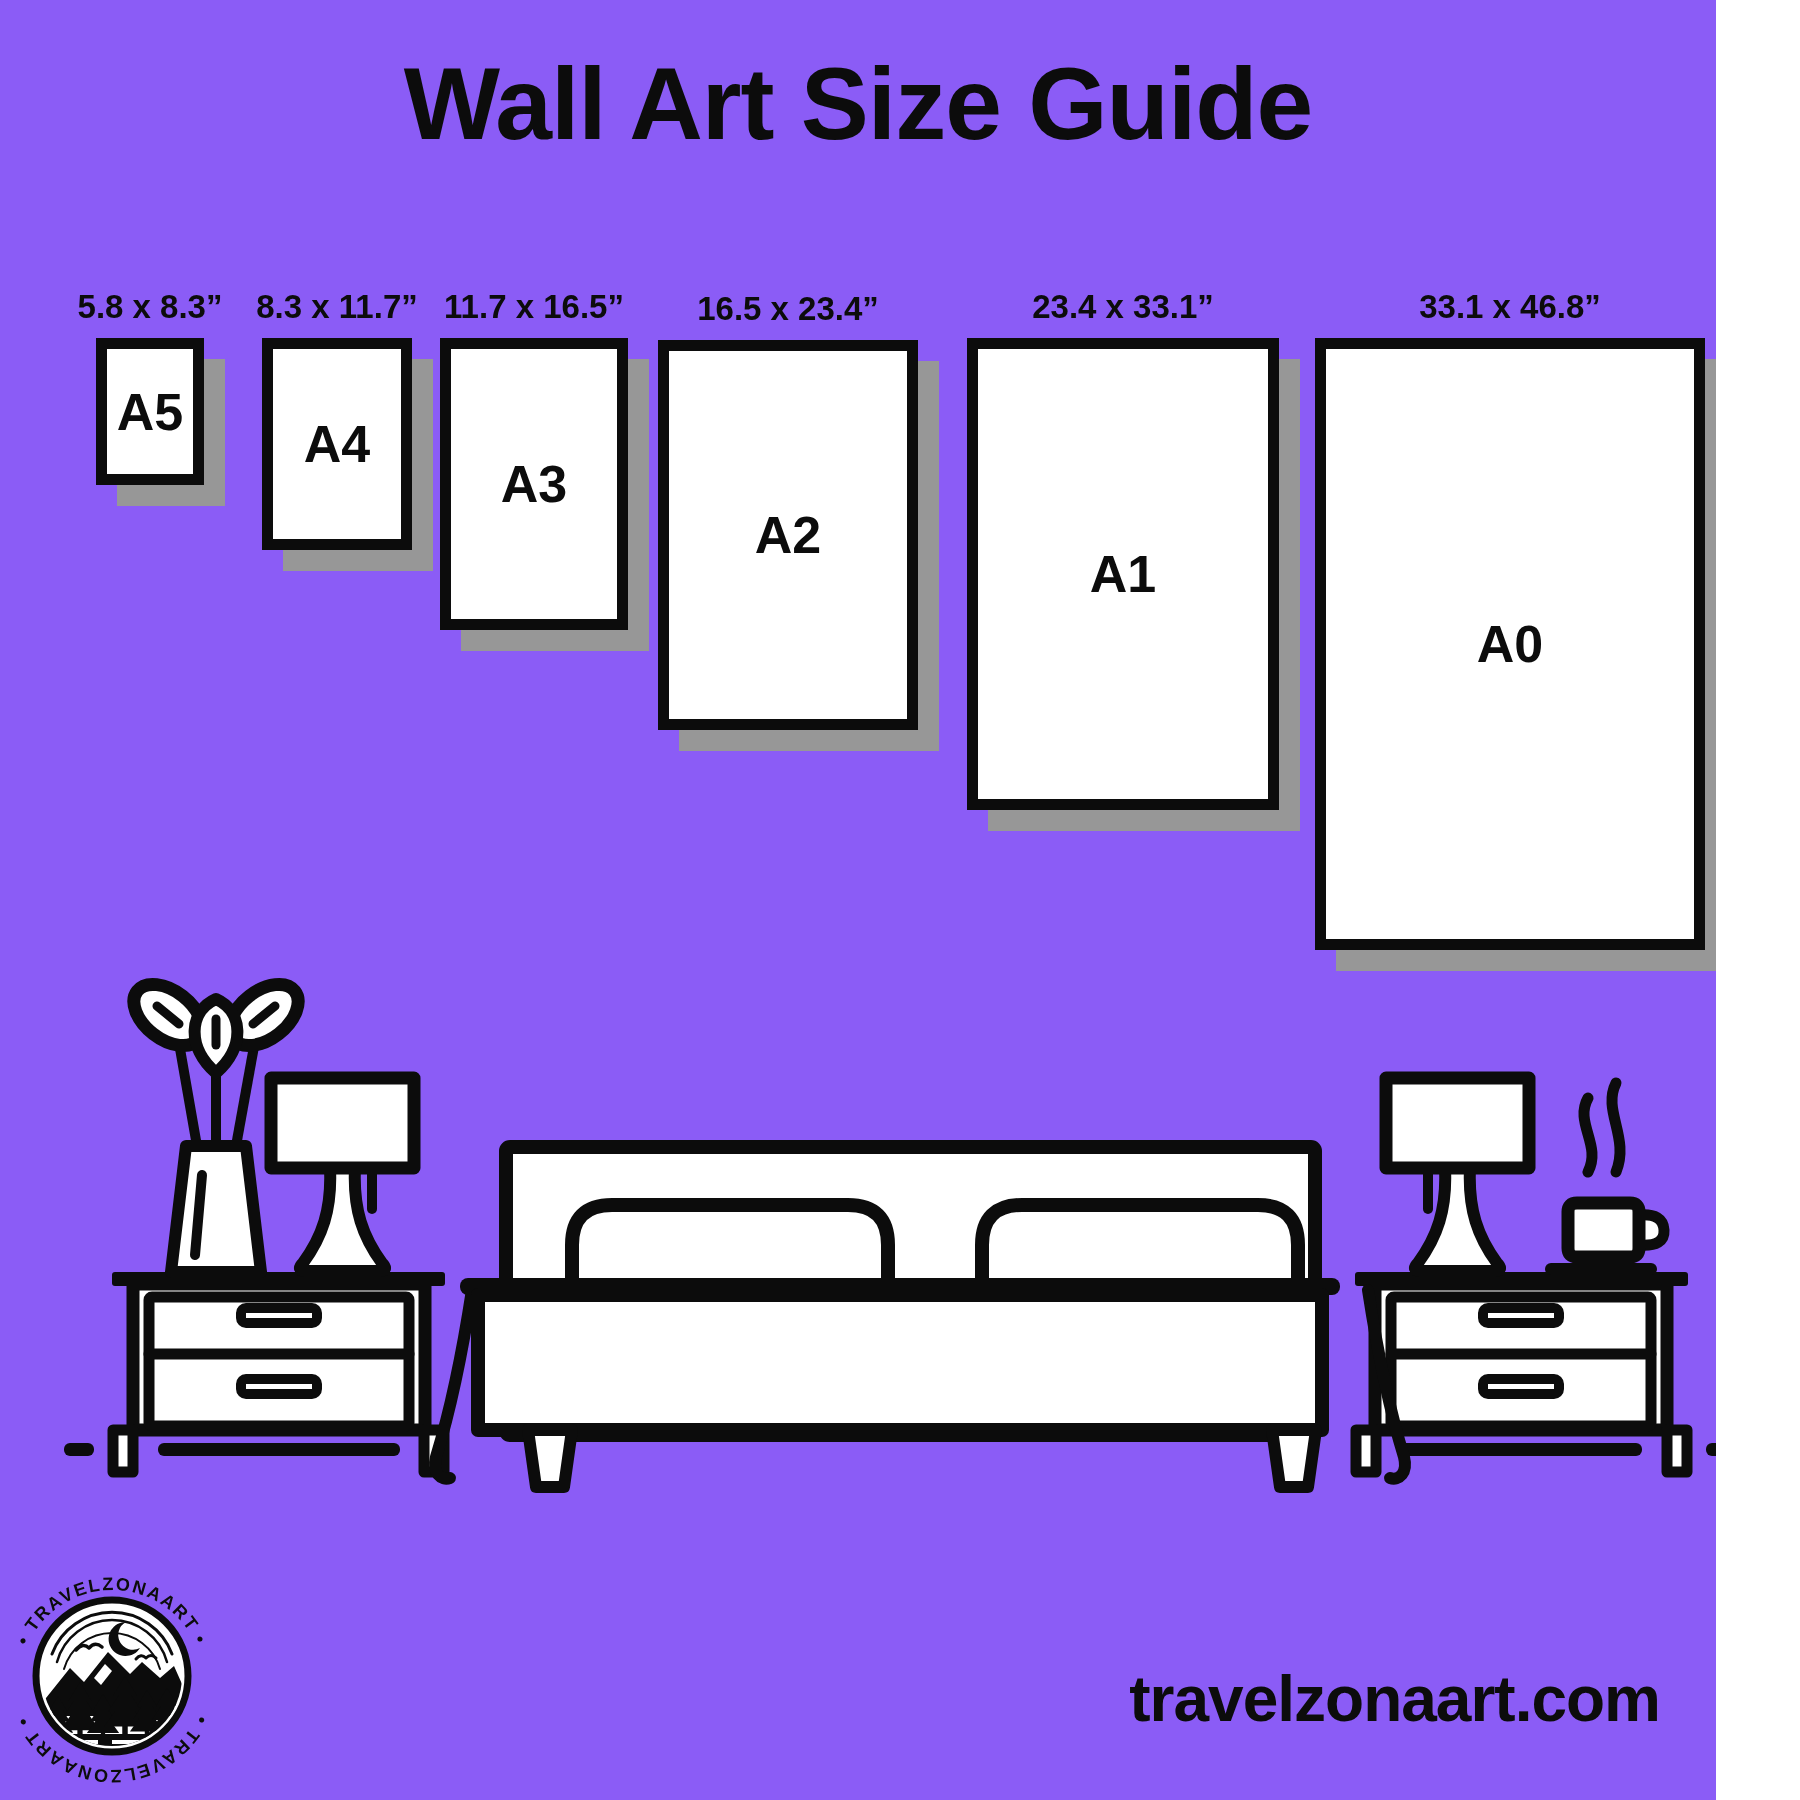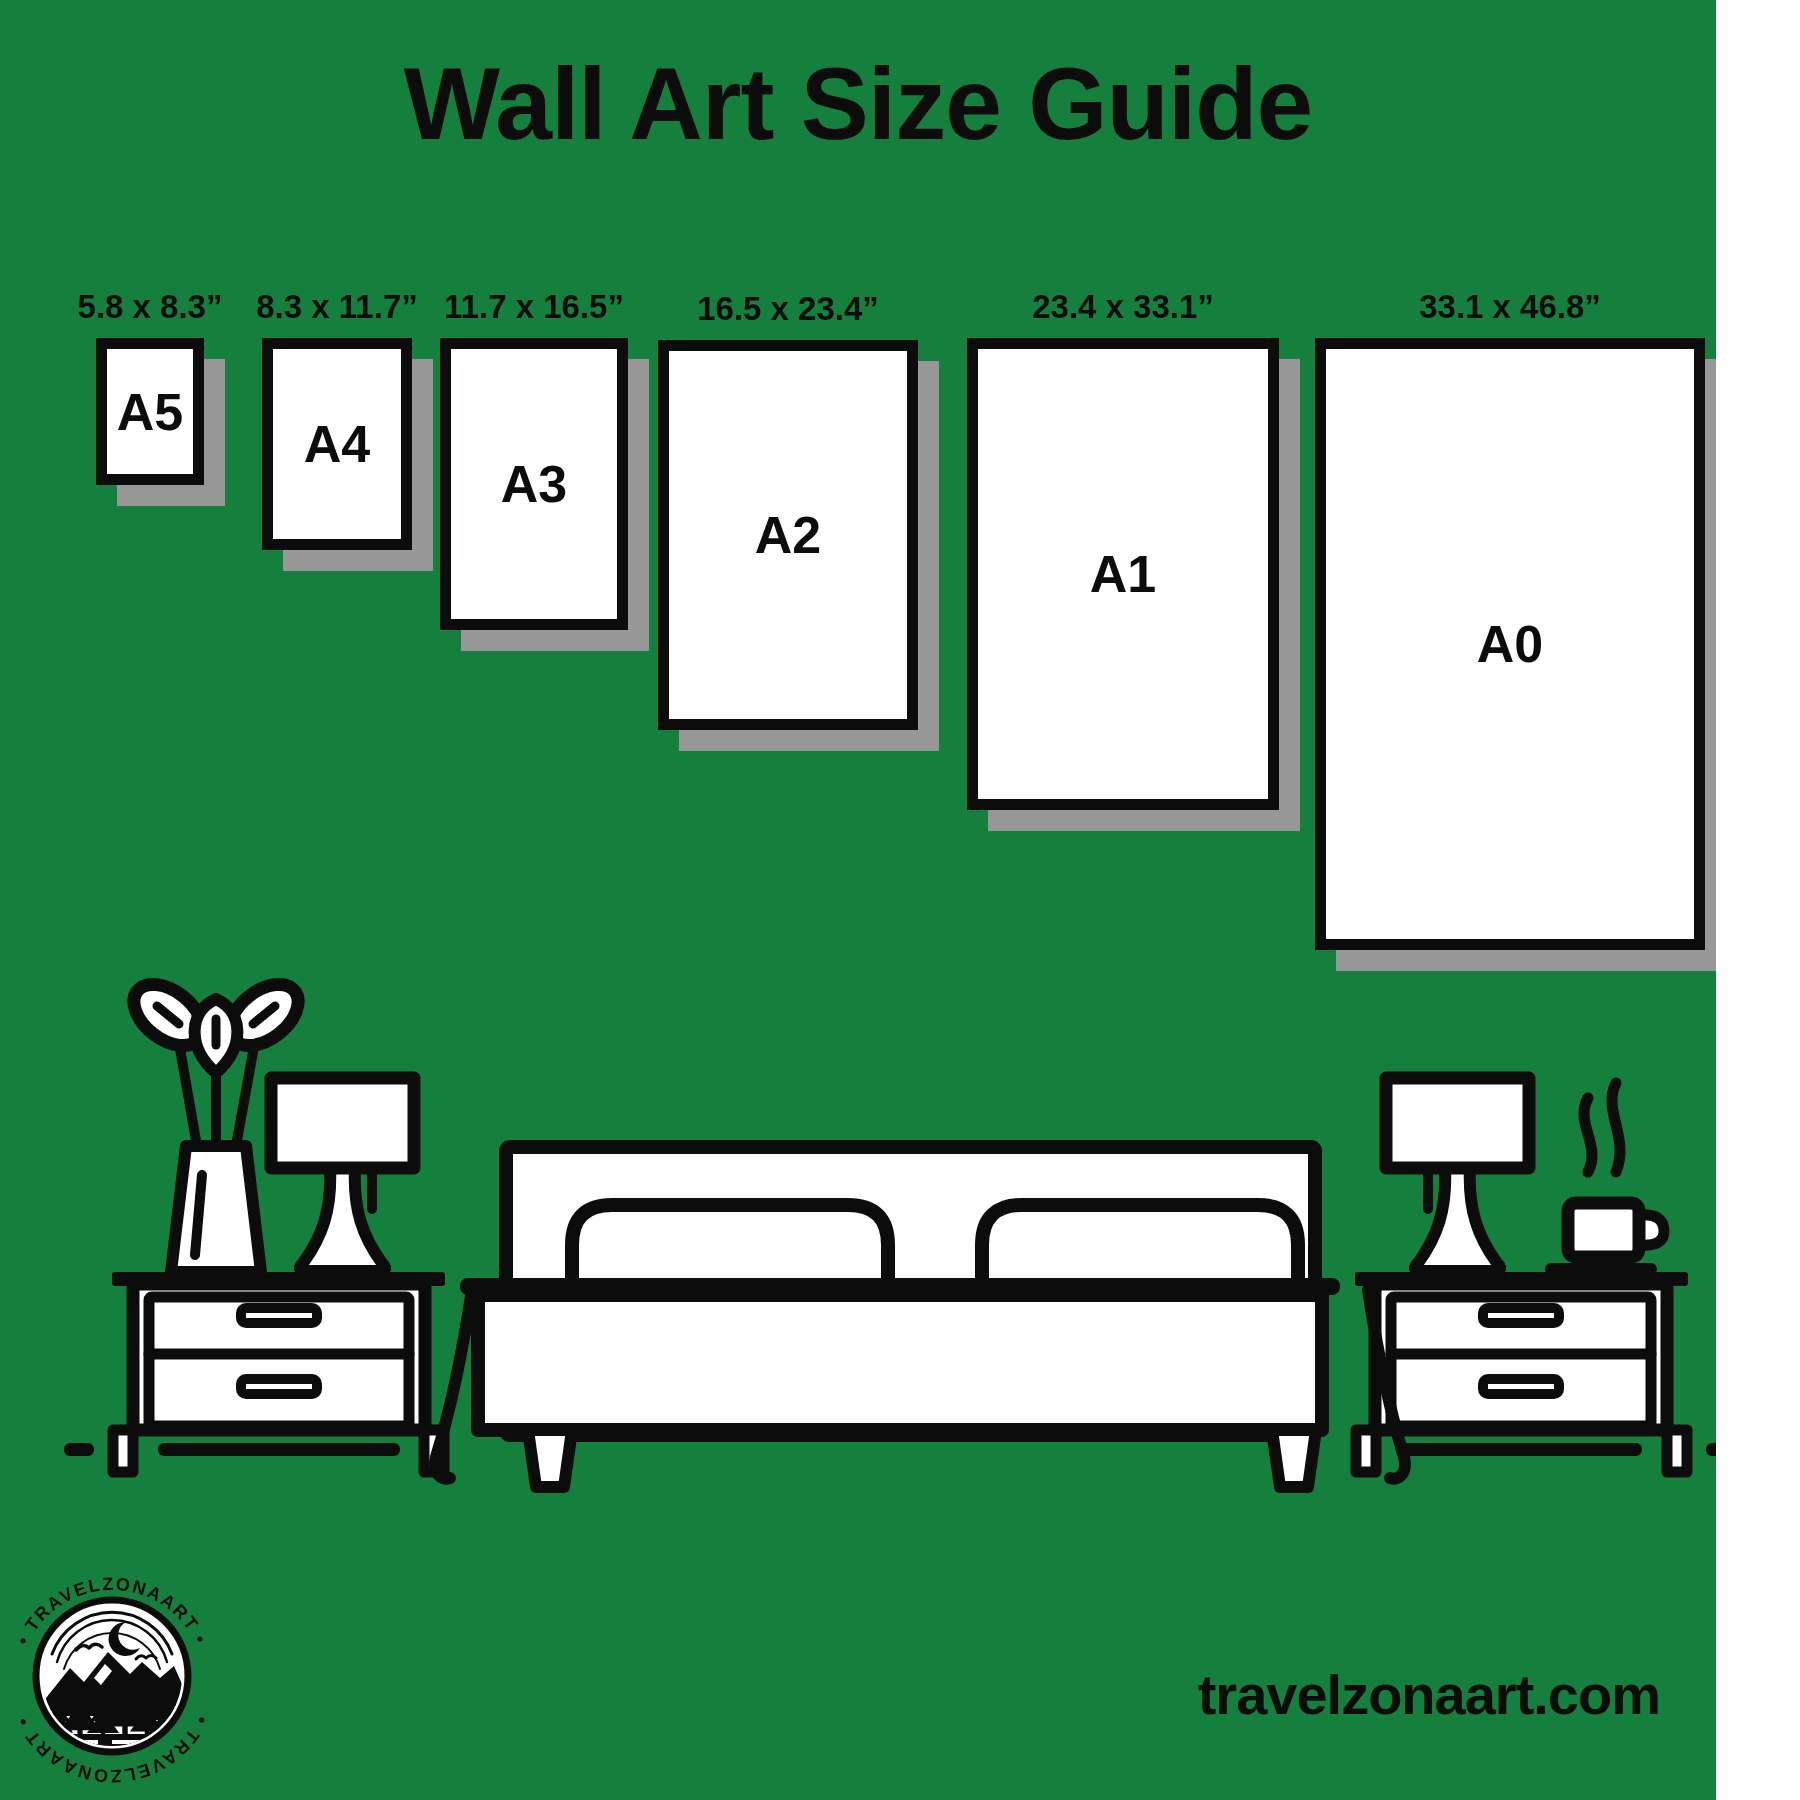--- a/index.html
+++ b/index.html
@@ -1,35 +1,35 @@
 <!DOCTYPE html>
 <html><head>
 <meta charset="utf-8">
 <style>
   html,body{margin:0;padding:0;background:#fff;}
-  .page{position:relative;width:1716px;height:1800px;background:#15803d;overflow:hidden;
+  .page{position:relative;width:1716px;height:1800px;background:#8b5cf6;overflow:hidden;
         font-family:"Liberation Sans", sans-serif;color:#0c0c0c;}
   .title{position:absolute;top:46px;left:0;width:100%;text-align:center;
          font-size:102px;font-weight:700;letter-spacing:-1px;white-space:nowrap;}
   .size-item{position:absolute;}
   .size-label{position:absolute;left:50%;transform:translateX(-50%);bottom:100%;
               margin-bottom:12px;font-size:33px;font-weight:700;white-space:nowrap;}
   .size-box{box-sizing:border-box;width:100%;height:100%;background:#ffffff;
             border:11px solid #0c0c0c;box-shadow:21px 21px 0 0 #979797;
             display:flex;align-items:center;justify-content:center;}
   .size-code{font-size:52px;font-weight:700;}
   .s0{left:96px;top:338px;width:108px;height:147px;}
   .s1{left:262px;top:338px;width:150px;height:212px;}
   .s2{left:440px;top:338px;width:188px;height:292px;}
   .s3{left:658px;top:340px;width:260px;height:390px;}
   .s4{left:955px;top:338px;width:312px;height:472px;margin-left:12px;}
   .s5{left:1315px;top:338px;width:390px;height:612px;}
   .scene{position:absolute;left:0;top:975px;width:1800px;height:560px;}
   .logo{position:absolute;left:8px;top:1556px;width:214px;height:240px;}
-  .website{position:absolute;right:56px;top:1662px;font-size:56px;font-weight:700;
+  .website{position:absolute;right:56px;top:1662px;font-size:64px;font-weight:700;
            letter-spacing:-1px;white-space:nowrap;}
   .arc-text{font-family:"Liberation Sans",sans-serif;font-size:18px;font-weight:700;letter-spacing:2px;fill:#0c0c0c;}
 </style>
 </head>
 <body>
 
 <div class="page">
 
   <div class="title">Wall Art Size Guide</div>
 

